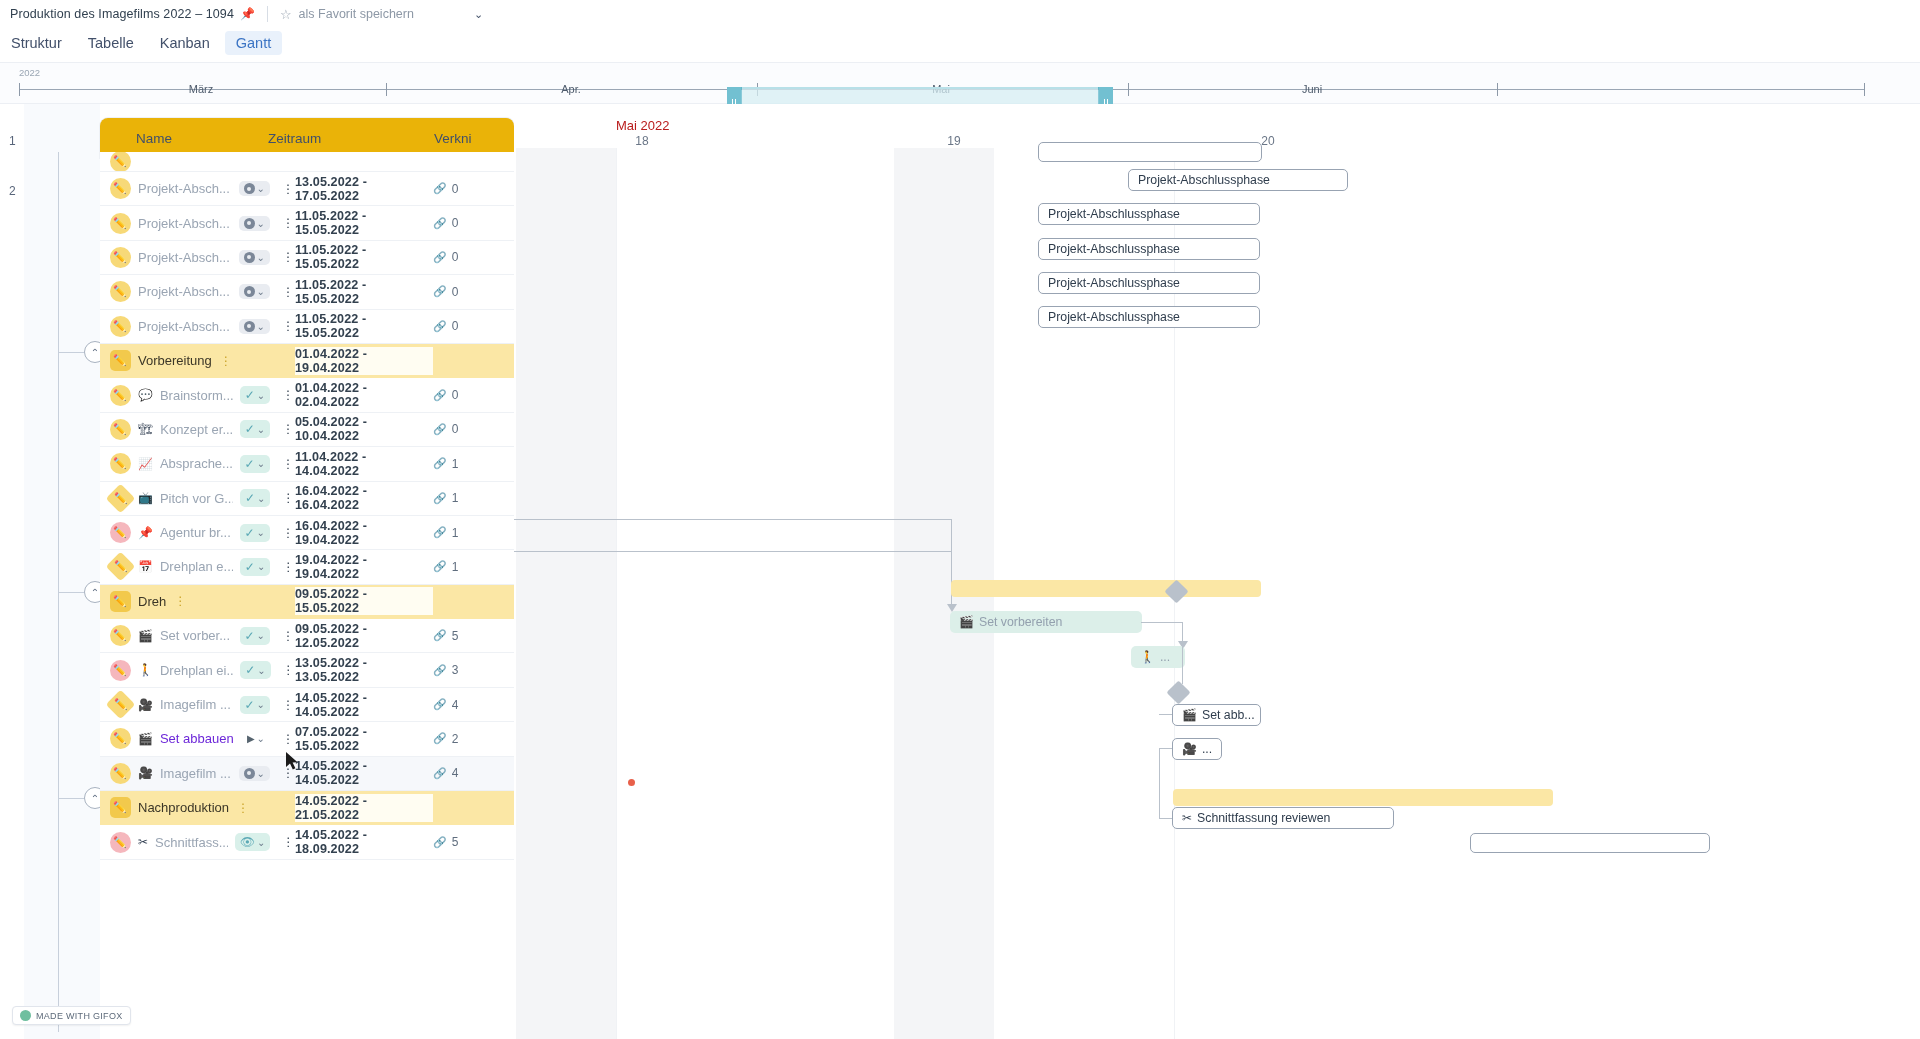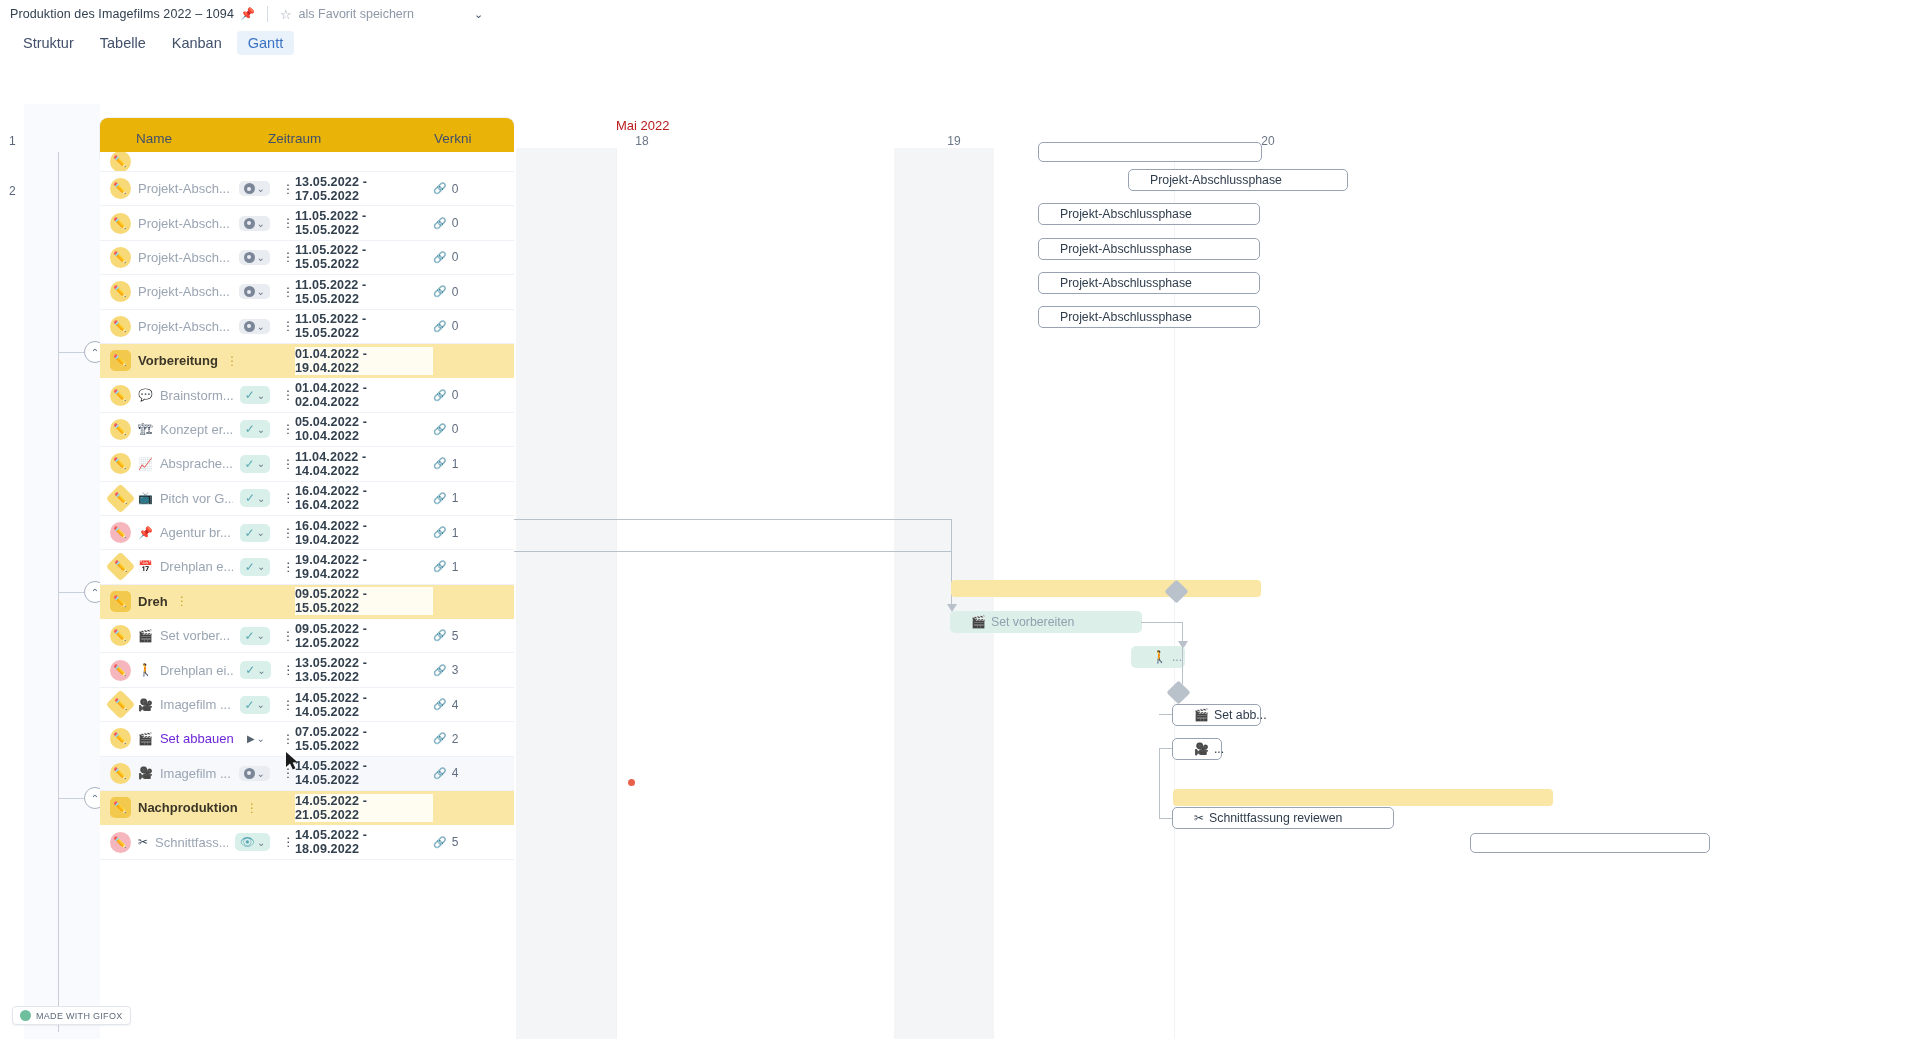--- a/index.html
+++ b/index.html
@@ -18,21 +18,21 @@
     padding: 0 0 0 10px; font-size: 12.5px; color: #33404f;
   }
   .proj-title { font-size: 12.5px; color: #31404f; letter-spacing: .1px; }
   .pin-icon { margin-left: 6px; font-size: 12px; color: #3c4a5a; }
   .tb-sep { width:1px; height:16px; background:#d7dde5; margin:0 12px; }
   .fav-box { display:flex; align-items:center; gap:7px; color:#8d98a6; font-size:12.5px;}
   .star-icon { font-size: 13px; color:#9aa5b2; }
   .fav-caret { margin-left: 60px; color:#44526a; font-size:11px; }
 
   
-  .tabs { display:flex; align-items:center; gap:4px; padding-left:12px; height:30px; }
+  .tabs { display:flex; align-items:center; gap:4px; height:30px; }
   .tab {
     font-size:14.5px; color:#42506a; padding:4px 11px; border-radius:4px; cursor:pointer;
     font-weight:500;
   }
   .tab.active { background:#e9f1fb; color:#3b74c4; }
 
   
   .overview {
     position:absolute; top:62px; left:0; width:1920px; height:42px;
     background:#fbfcfe; border-top:1px solid #eceff4; border-bottom:1px solid #eceff4;
@@ -98,21 +98,21 @@
   }
   .avatar.yellow { background:#f7d978; }
   .avatar.pink   { background:#f5b7bd; }
   .avatar.diamond { border-radius:4px; transform:rotate(45deg); }
   .avatar.diamond span { transform:rotate(-45deg); }
   .avatar.square { border-radius:5px; background:#f2c94c; }
 
   .emoji { font-size:12px; flex:0 0 auto; }
   .tname { font-size:13px; color:#9aa5b3; white-space:nowrap; overflow:hidden; }
   .tname.dark { color:#6d28d9; }
-  .tname.group { color:#3b3627; font-weight:700; }
+  .tname.group { color:#3b3627; font-weight:400; }
 
   .status {
     display:flex; align-items:center; gap:2px; border-radius:5px; padding:2px 5px;
     margin-left:auto; margin-right:4px; font-size:11px;
   }
   .status.grey { background:#e9ecf1; color:#6b7787; }
   .status.teal { background:#d9f0ea; color:#4e9f9a; }
   .status.white { background:transparent; color:#4f5c6c; }
   .dot-ico { width:11px; height:11px; border-radius:50%; background:#7b8798; position:relative; }
   .dot-ico::after{ content:""; position:absolute; left:3.4px; top:3.4px; width:4px; height:4px;
@@ -126,21 +126,21 @@
 
   
   .gantt { position:absolute; left:514px; top:104px; width:1406px; height:935px; background:#fff; overflow:hidden; }
   .gmonth { position:absolute; top:14px; left:102px; font-size:13px; color:#b91c1c; }
   .gday { position:absolute; top:30px; font-size:12px; color:#6a7687; transform:translateX(-50%); }
   .gcol-weekend { position:absolute; top:44px; width:100px; height:891px; background:#f4f5f7; }
   .gcol-line { position:absolute; top:44px; width:1px; height:891px; background:#f0f2f5; }
 
   .bar {
     position:absolute; height:22px; border-radius:5px; display:flex; align-items:center;
-    padding:0 21px; font-size:12.3px; white-space:nowrap; gap:5px;
+    padding:0 9px; font-size:12.3px; white-space:nowrap; gap:5px;
   }
   .bar.outline { background:#fff; border:1px solid #98a3b2; color:#2f3d4d; }
   .bar.teal { background:#dcefe9; color:#93a0ae; }
   .bar.yellow { background:#fbe7a5; border-radius:4px; }
   .milestone {
     position:absolute; width:17px; height:17px; background:#b9c1cb; transform:rotate(45deg); border-radius:2px;
   }
   .conn { position:absolute; border-color:#b9c1cb; border-style:solid; border-width:0; }
   .arrow-d {
     position:absolute; width:0; height:0; border-left:5px solid transparent;
@@ -173,20 +173,47 @@
     <span class="fav-caret">⌄</span>
   </div>
 
   <div class="tabs">
     <div class="tab">Struktur</div>
     <div class="tab">Tabelle</div>
     <div class="tab">Kanban</div>
     <div class="tab active">Gantt</div>
   </div>
 
+  <div class="overview">
+    <div class="ov-year">2022</div>
+    <div class="ov-axis"></div>
+
+    <div class="ov-tick" style="left:19px;"></div>
+    <div class="ov-tick" style="left:386px;"></div>
+    <div class="ov-tick" style="left:757px;"></div>
+    <div class="ov-tick" style="left:1128px;"></div>
+    <div class="ov-tick" style="left:1497px;"></div>
+    <div class="ov-tick" style="left:1864px;"></div>
+
+    <div class="ov-month" style="left:201px;">März</div>
+    <div class="ov-month" style="left:571px;">Apr.</div>
+    <div class="ov-month" style="left:941px;">Mai</div>
+    <div class="ov-month" style="left:1312px;">Juni</div>
+
+    <div class="ov-topline" style="left:727px; width:386px;"></div>
+    <div class="ov-sel" style="left:741px; width:358px;"></div>
+    <div class="ov-handle" style="left:727px;">
+        <i></i>
+        <i></i>
+      </div>
+    <div class="ov-handle" style="left:1099px;">
+        <i></i>
+        <i></i>
+      </div>
+  </div>
 
   <div class="gutter">
     <div class="gnum" style="top:30px;">1</div>
     <div class="gnum" style="top:80px;">2</div>
   </div>
 
   <div class="rail">
     <div class="rail-line"></div>
 
     <div class="collapse-stub" style="top:248px;"></div>

